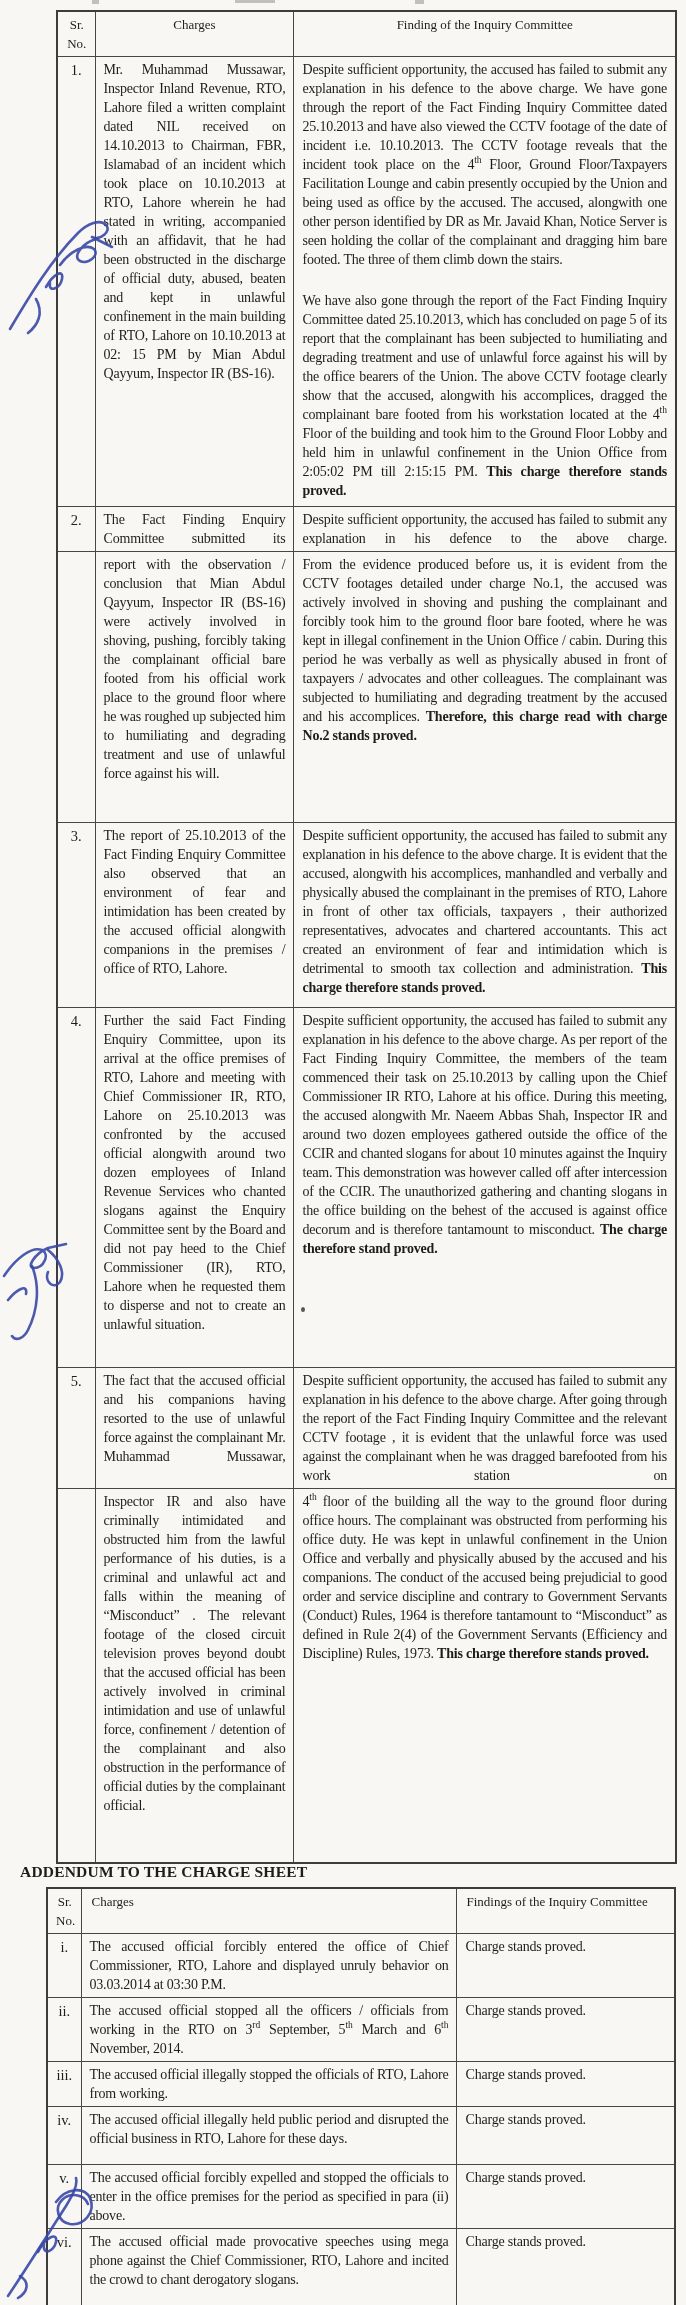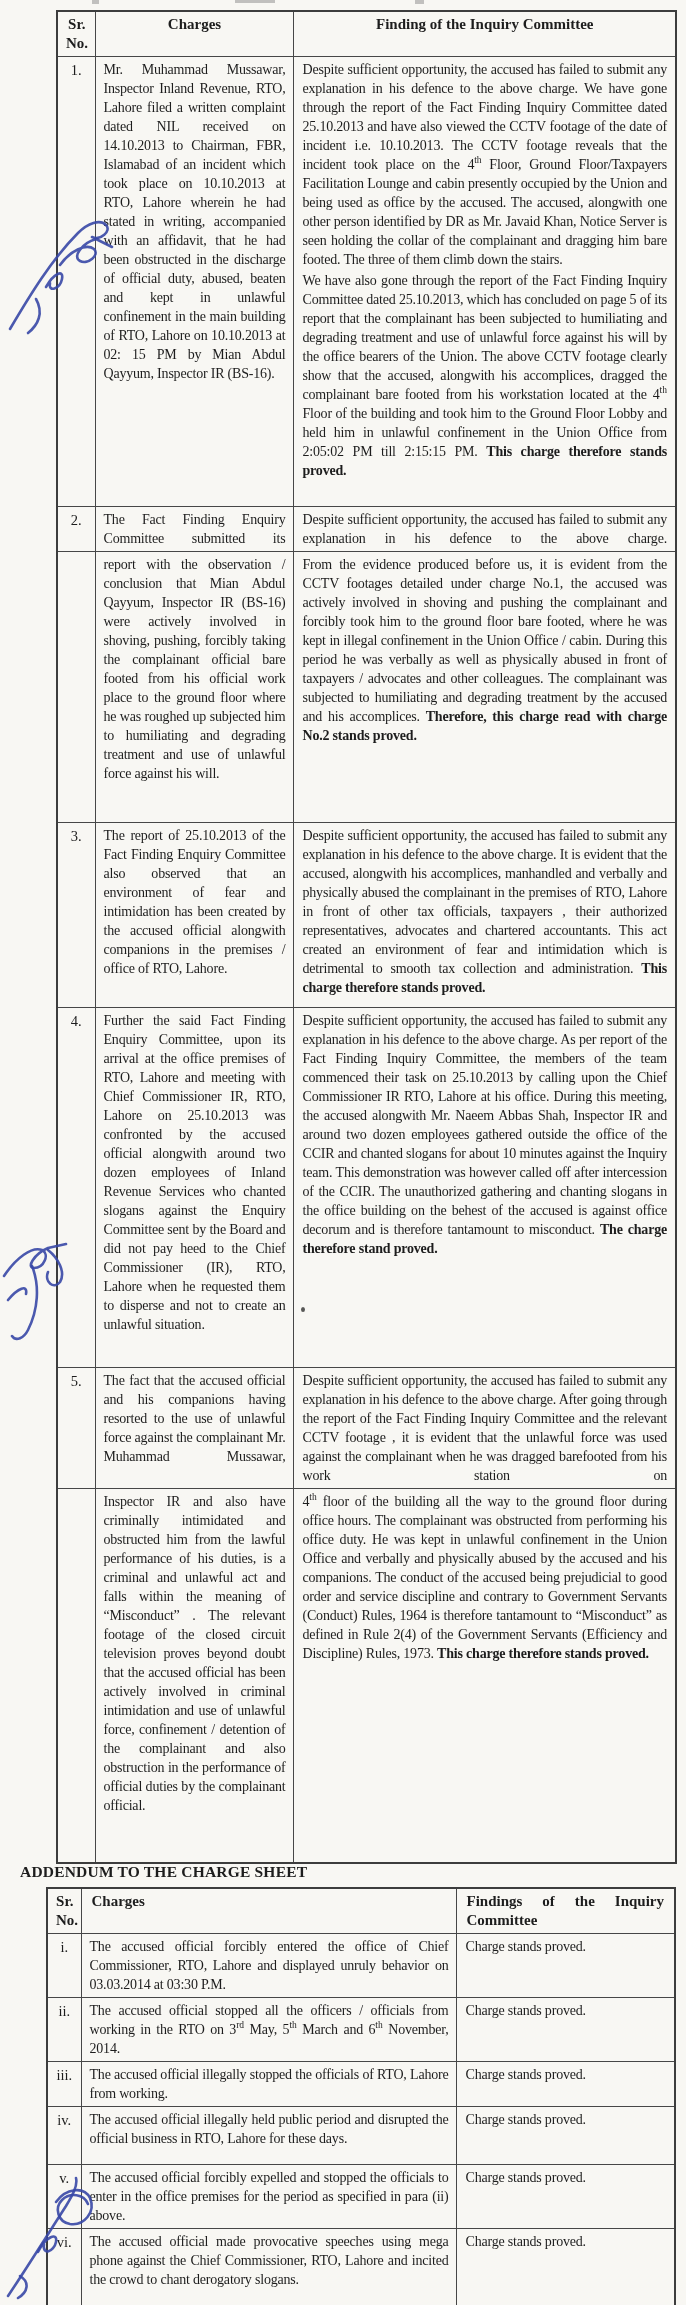--- a/index.html
+++ b/index.html
@@ -11,29 +11,29 @@
   }
   table{border-collapse:collapse;table-layout:fixed;position:absolute;background:transparent;}
   #main-table{left:56px;top:10px;width:619px;border:2px solid #3d3d3d;}
   #add-table{left:46px;top:1887px;width:628px;border:2px solid #3d3d3d;}
   th,td{
     border:1.6px solid #474747;vertical-align:top;
     padding:3px 7px 3px 8px;
     font-size:14px;line-height:19px;letter-spacing:-0.2px;
     overflow:hidden;
   }
-  th{font-weight:bold;font-size:15px;letter-spacing:0;text-align:center;}
+  th{font-weight:normal;font-size:13px;letter-spacing:0;text-align:center;}
   th.hdr-charges-add{text-align:left;padding-left:10px;}
   th.hdr-findings-add{text-align:justify;padding-left:10px;padding-right:10px;}
   td.sr{text-align:center;padding:4px 2px;font-size:14.5px;letter-spacing:0;}
   td.ch,td.fi{text-align:justify;}
   td.fi{padding-left:9px;padding-right:8px;}
   tr.cont-a td.ch, tr.cont-a td.fi{text-align-last:justify;}
   .para{margin:0;}
-  .para + .para{margin-top:2px;}
+  .para + .para{margin-top:22px;}
   .b{font-weight:bold;}
   sup{font-size:9.5px;vertical-align:super;letter-spacing:0;line-height:0;}
   
   #main-table thead tr{height:41px;}
   #main-table tbody tr:nth-child(1){height:450px;}
   #main-table tbody tr:nth-child(2){height:41px;}
   #main-table tbody tr:nth-child(3){height:271px;}
   #main-table tbody tr:nth-child(4){height:185px;}
   #main-table tbody tr:nth-child(5){height:360px;}
   #main-table tbody tr:nth-child(6){height:115px;}
@@ -179,21 +179,21 @@
     <td class="sr">i.</td>
     <td class="ch">
             <div class="para"><span>The accused official forcibly entered the office of Chief Commissioner, RTO, Lahore and displayed unruly behavior on 03.03.2014 at 03:30 P.M.</span></div>
           </td>
     <td class="fi" style="text-align:left">Charge stands proved.</td>
   </tr>
 
   <tr>
     <td class="sr">ii.</td>
     <td class="ch">
-            <div class="para"><span>The accused official stopped all the officers / officials from working in the RTO on 3</span><sup>rd</sup><span> May, 5</span><sup>th</sup><span> March and 6</span><sup>th</sup><span> November, 2014.</span></div>
+            <div class="para"><span>The accused official stopped all the officers / officials from working in the RTO on 3</span><sup>rd</sup><span> September, 5</span><sup>th</sup><span> March and 6</span><sup>th</sup><span> November, 2014.</span></div>
           </td>
     <td class="fi" style="text-align:left">Charge stands proved.</td>
   </tr>
 
   <tr>
     <td class="sr">iii.</td>
     <td class="ch">
             <div class="para"><span>The accused official illegally stopped the officials of RTO, Lahore from working.</span></div>
           </td>
     <td class="fi" style="text-align:left">Charge stands proved.</td>

